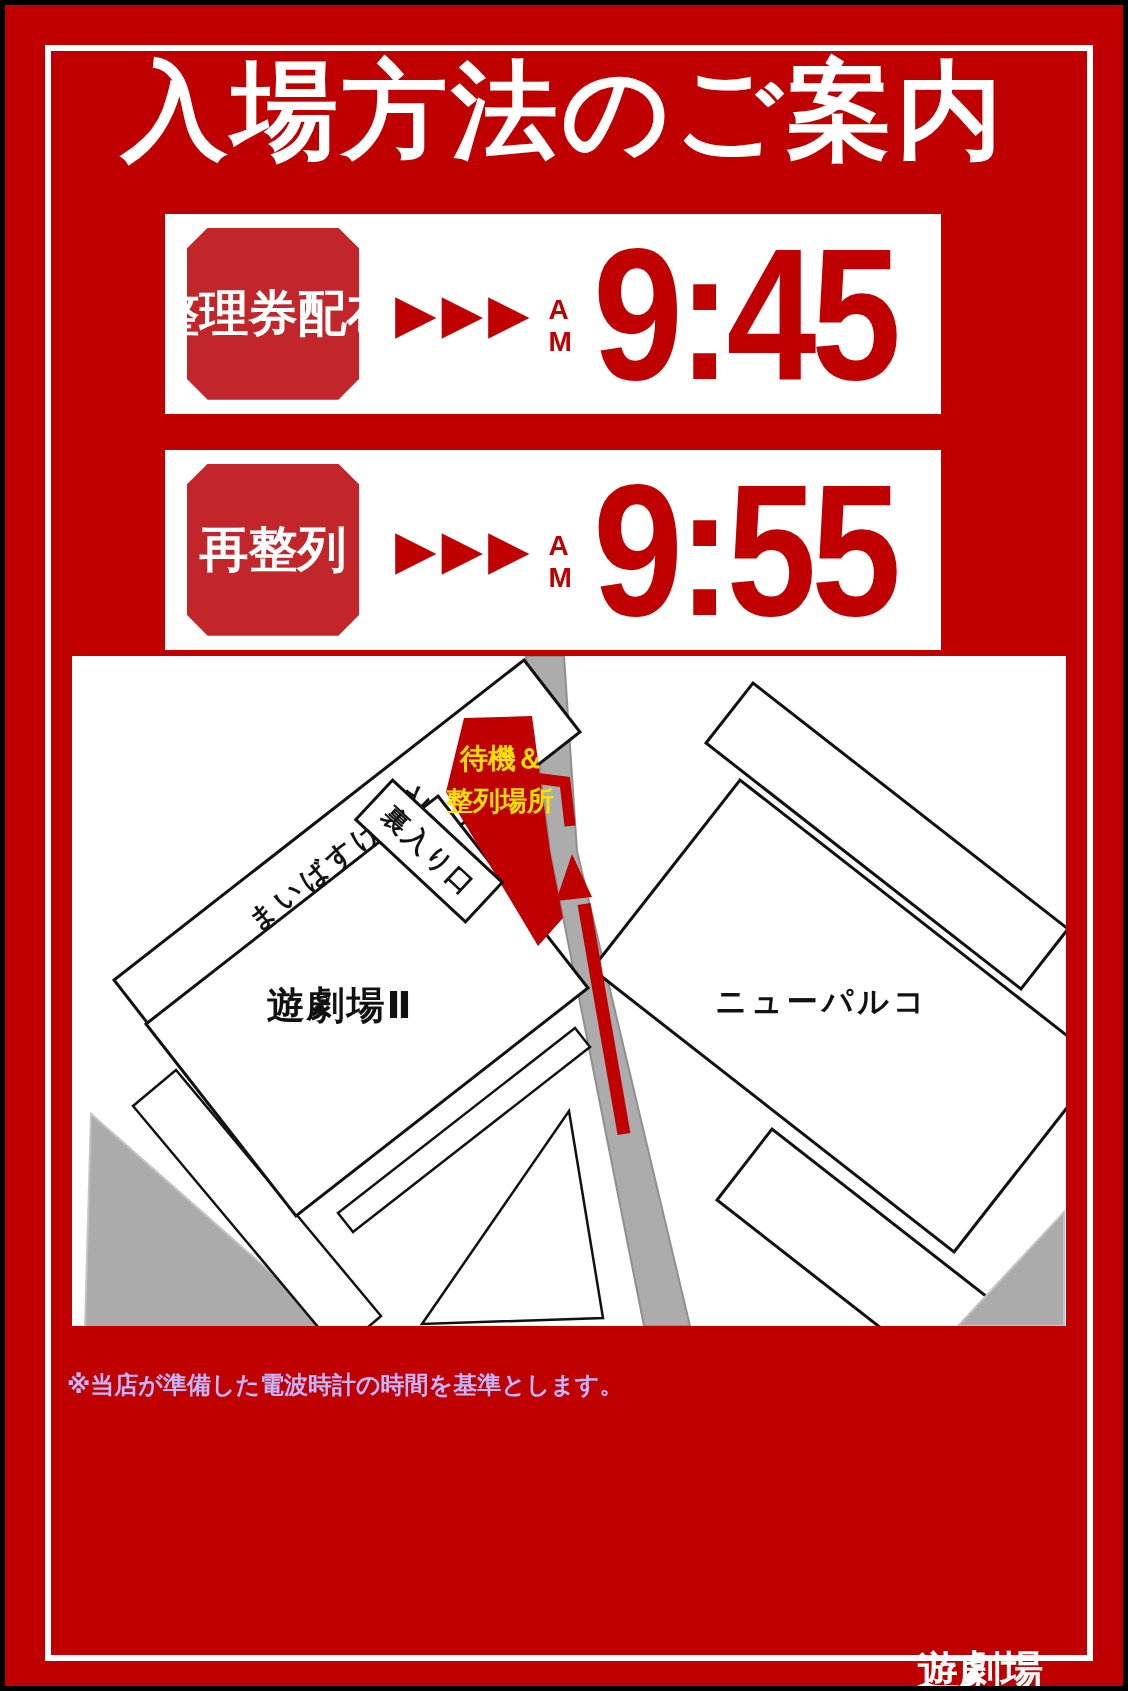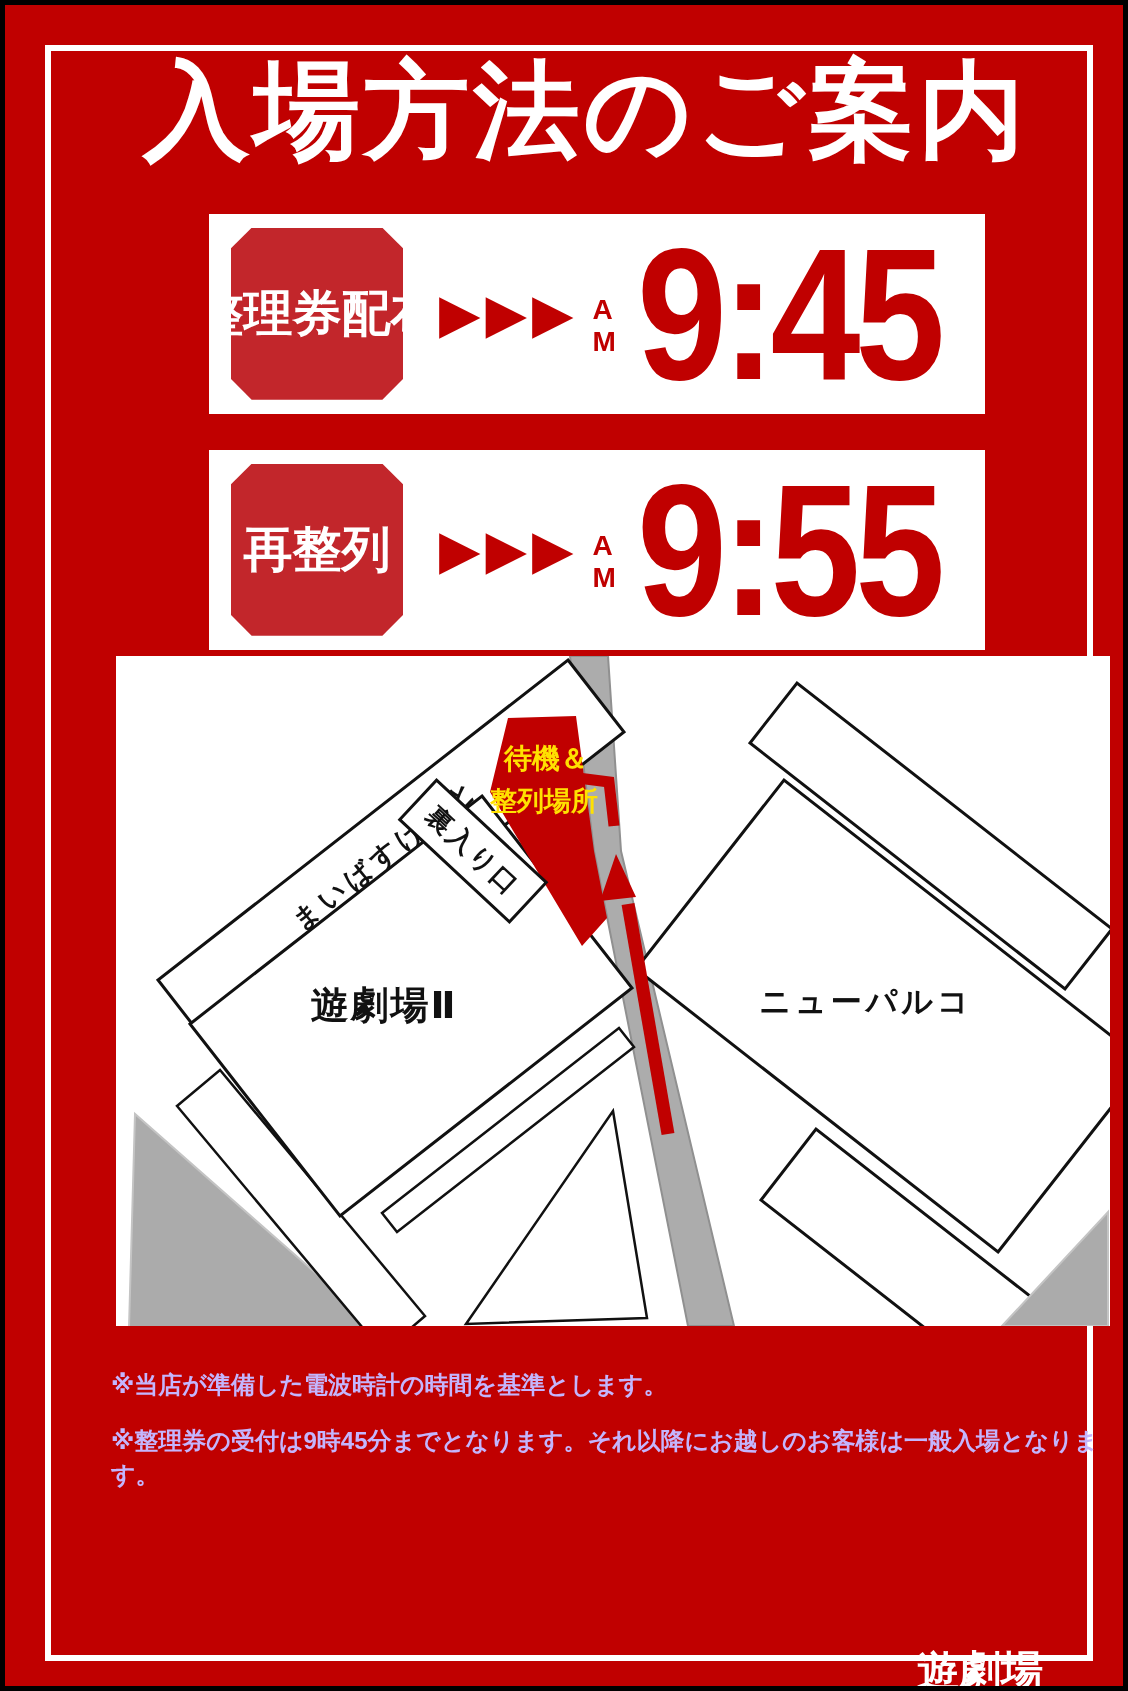--- a/index.html
+++ b/index.html
@@ -4,21 +4,20 @@
 <style>
   html,body{margin:0;padding:0;background:#222;}
   .poster{
     position:relative;
     width:1128px;height:1691px;
     box-sizing:border-box;
     background:#C00000;
     border:5px solid #000;
     overflow:hidden;
     font-family:"Liberation Sans","DejaVu Sans",sans-serif;
-    padding-left:44px;
   }
   .frame{
     position:absolute;left:40px;top:40px;
     width:1048px;height:1616px;
     box-sizing:border-box;
     border:6px solid #fff;
     z-index:0;pointer-events:none;
   }
   .content{position:relative;z-index:1;}
   .title{
@@ -153,19 +152,18 @@
         <polyline points="498,170 493,126 462,122" fill="none" stroke="#C00000" stroke-width="11"></polyline>
         <polygon points="444,120 466,105 465,137" fill="#C00000"></polygon>
 
         <text x="430" y="112" text-anchor="middle" font-size="28" fill="#FFE100">待機＆</text>
         <text x="428" y="154" text-anchor="middle" font-size="27" fill="#FFE100">整列場所</text>
       </svg>
     </div>
 
     <div class="notes">
       <p>※当店が準備した電波時計の時間を基準とします。</p>
-      <p>※整理券の受付は9時45分までとなります。それ以降にお越しのお客様は一般入場となります。</p>
     </div>
 
     <div class="signature">遊劇場</div>
 
   </div>
 </div>
 
 </body></html>

